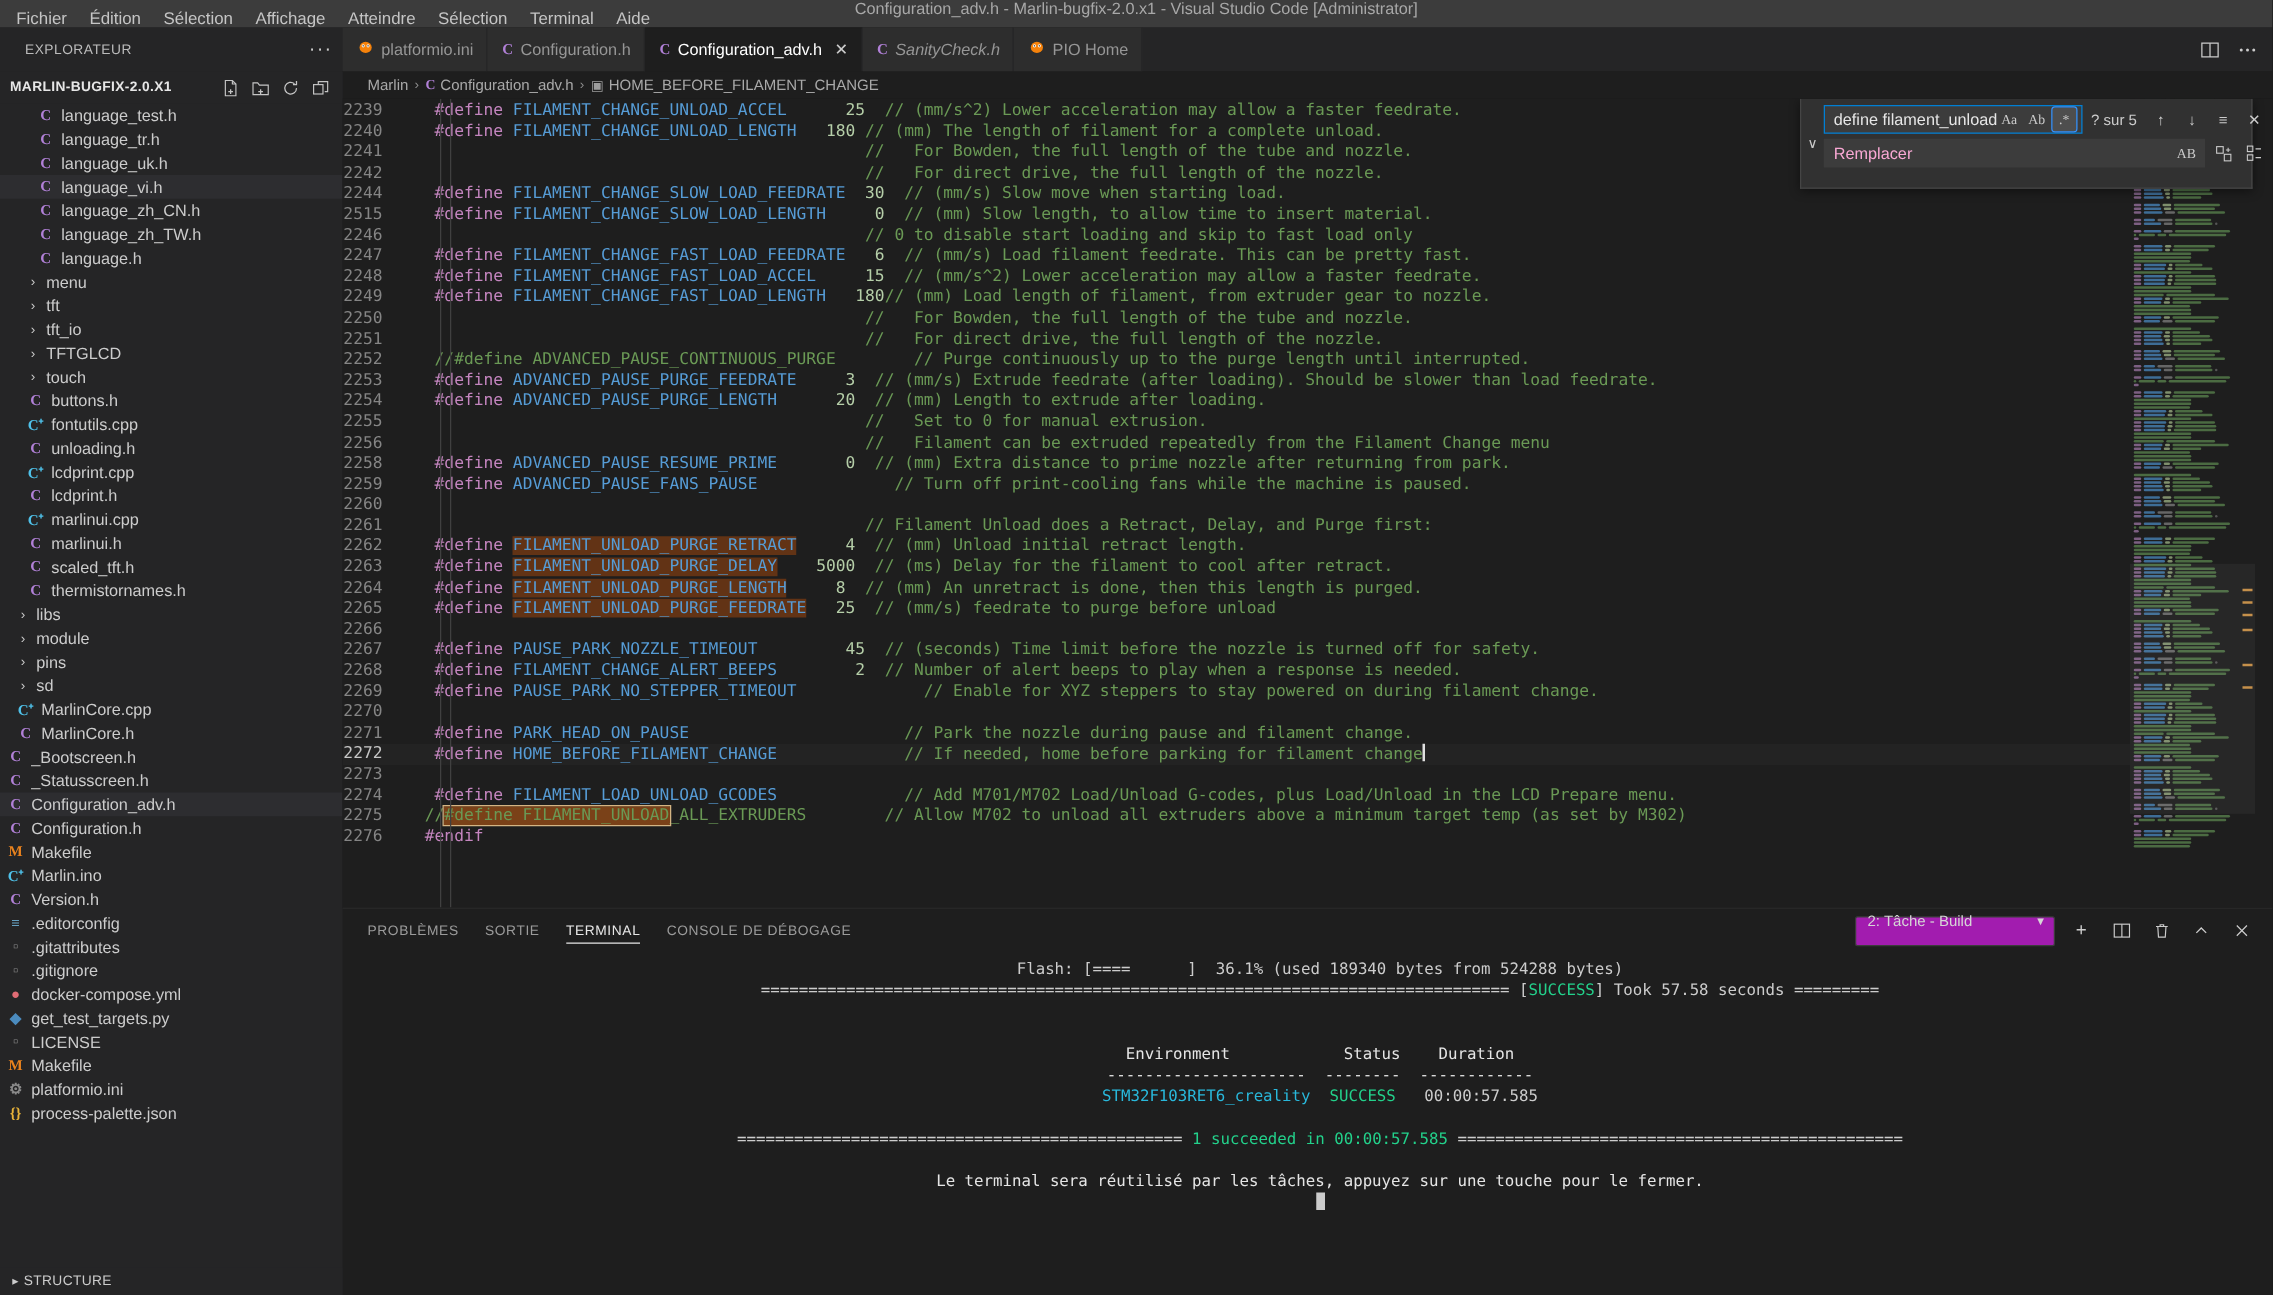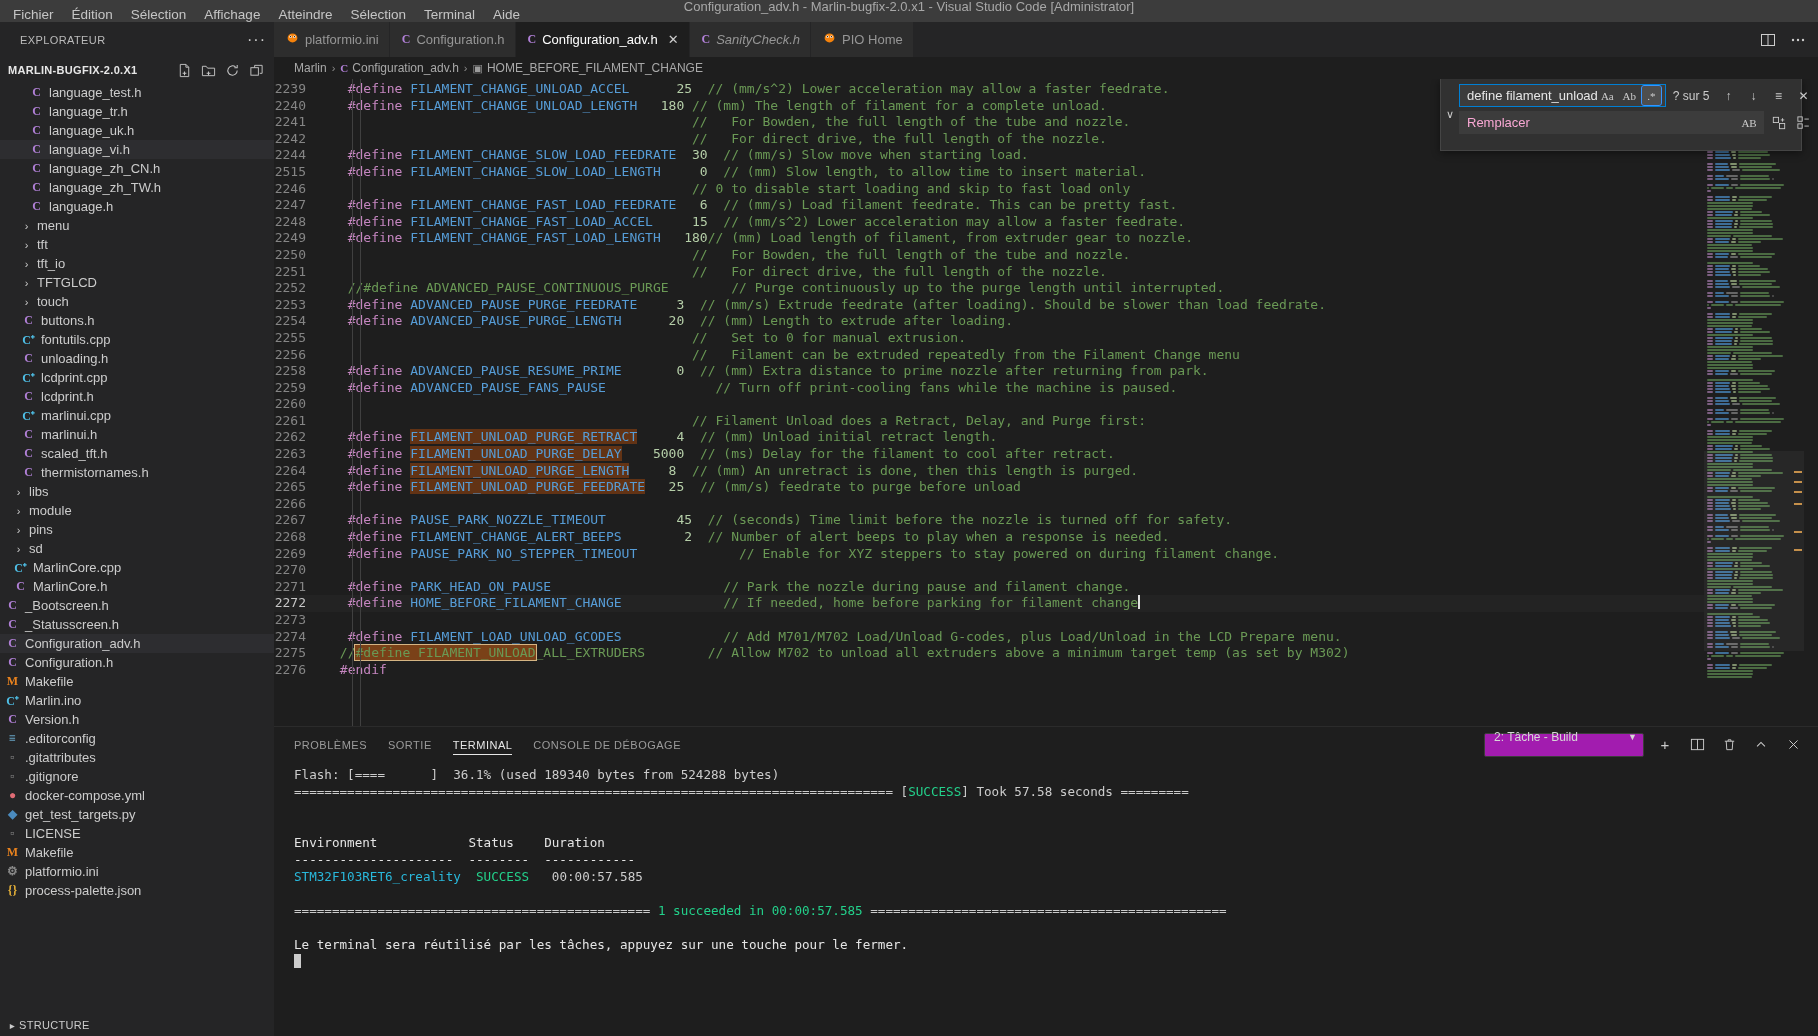--- a/index.html
+++ b/index.html
@@ -200,21 +200,21 @@
   }
   .panel-actions { margin-left: auto; display: flex; align-items: center; gap: 10px; padding-right: 14px; }
   .term-select {
     height: 24px; min-width: 160px; background: #a21caf; border: 1px solid #3c3c3c;
     display: flex; align-items: center; justify-content: space-between;
     padding: 0 6px 16px 9px; font-size: 12px; color: #d6d6d6; border-radius: 2px;
   }
   .pa-btn { width: 22px; height: 22px; display: flex; align-items: center; justify-content: center; color: #cccccc; font-size: 15px; }
   .term-body {
     flex: 1 1 auto; font-family: "DejaVu Sans Mono", monospace; font-size: 12.6px;
-    line-height: 17px; padding: 4px 0 0 20px; color: #cccccc; overflow: hidden; white-space: pre;
+    line-height: 17px; padding: 4px 0 0 20px; color: #cccccc; overflow: hidden; white-space: pre; text-align: center;
   }
   .t-green { color: #23d18b; }
   .t-cyan  { color: #29b8db; }
   .t-white { color: #e5e5e5; }
   .t-dim   { color: #cccccc; }
   .t-blank { height: 17px; }
   .term-cursor { display: inline-block; width: 7px; height: 14px; background: #cccccc; vertical-align: -2px; }
 
   
   .icbtn { color: #cccccc; display: flex; align-items: center; }

